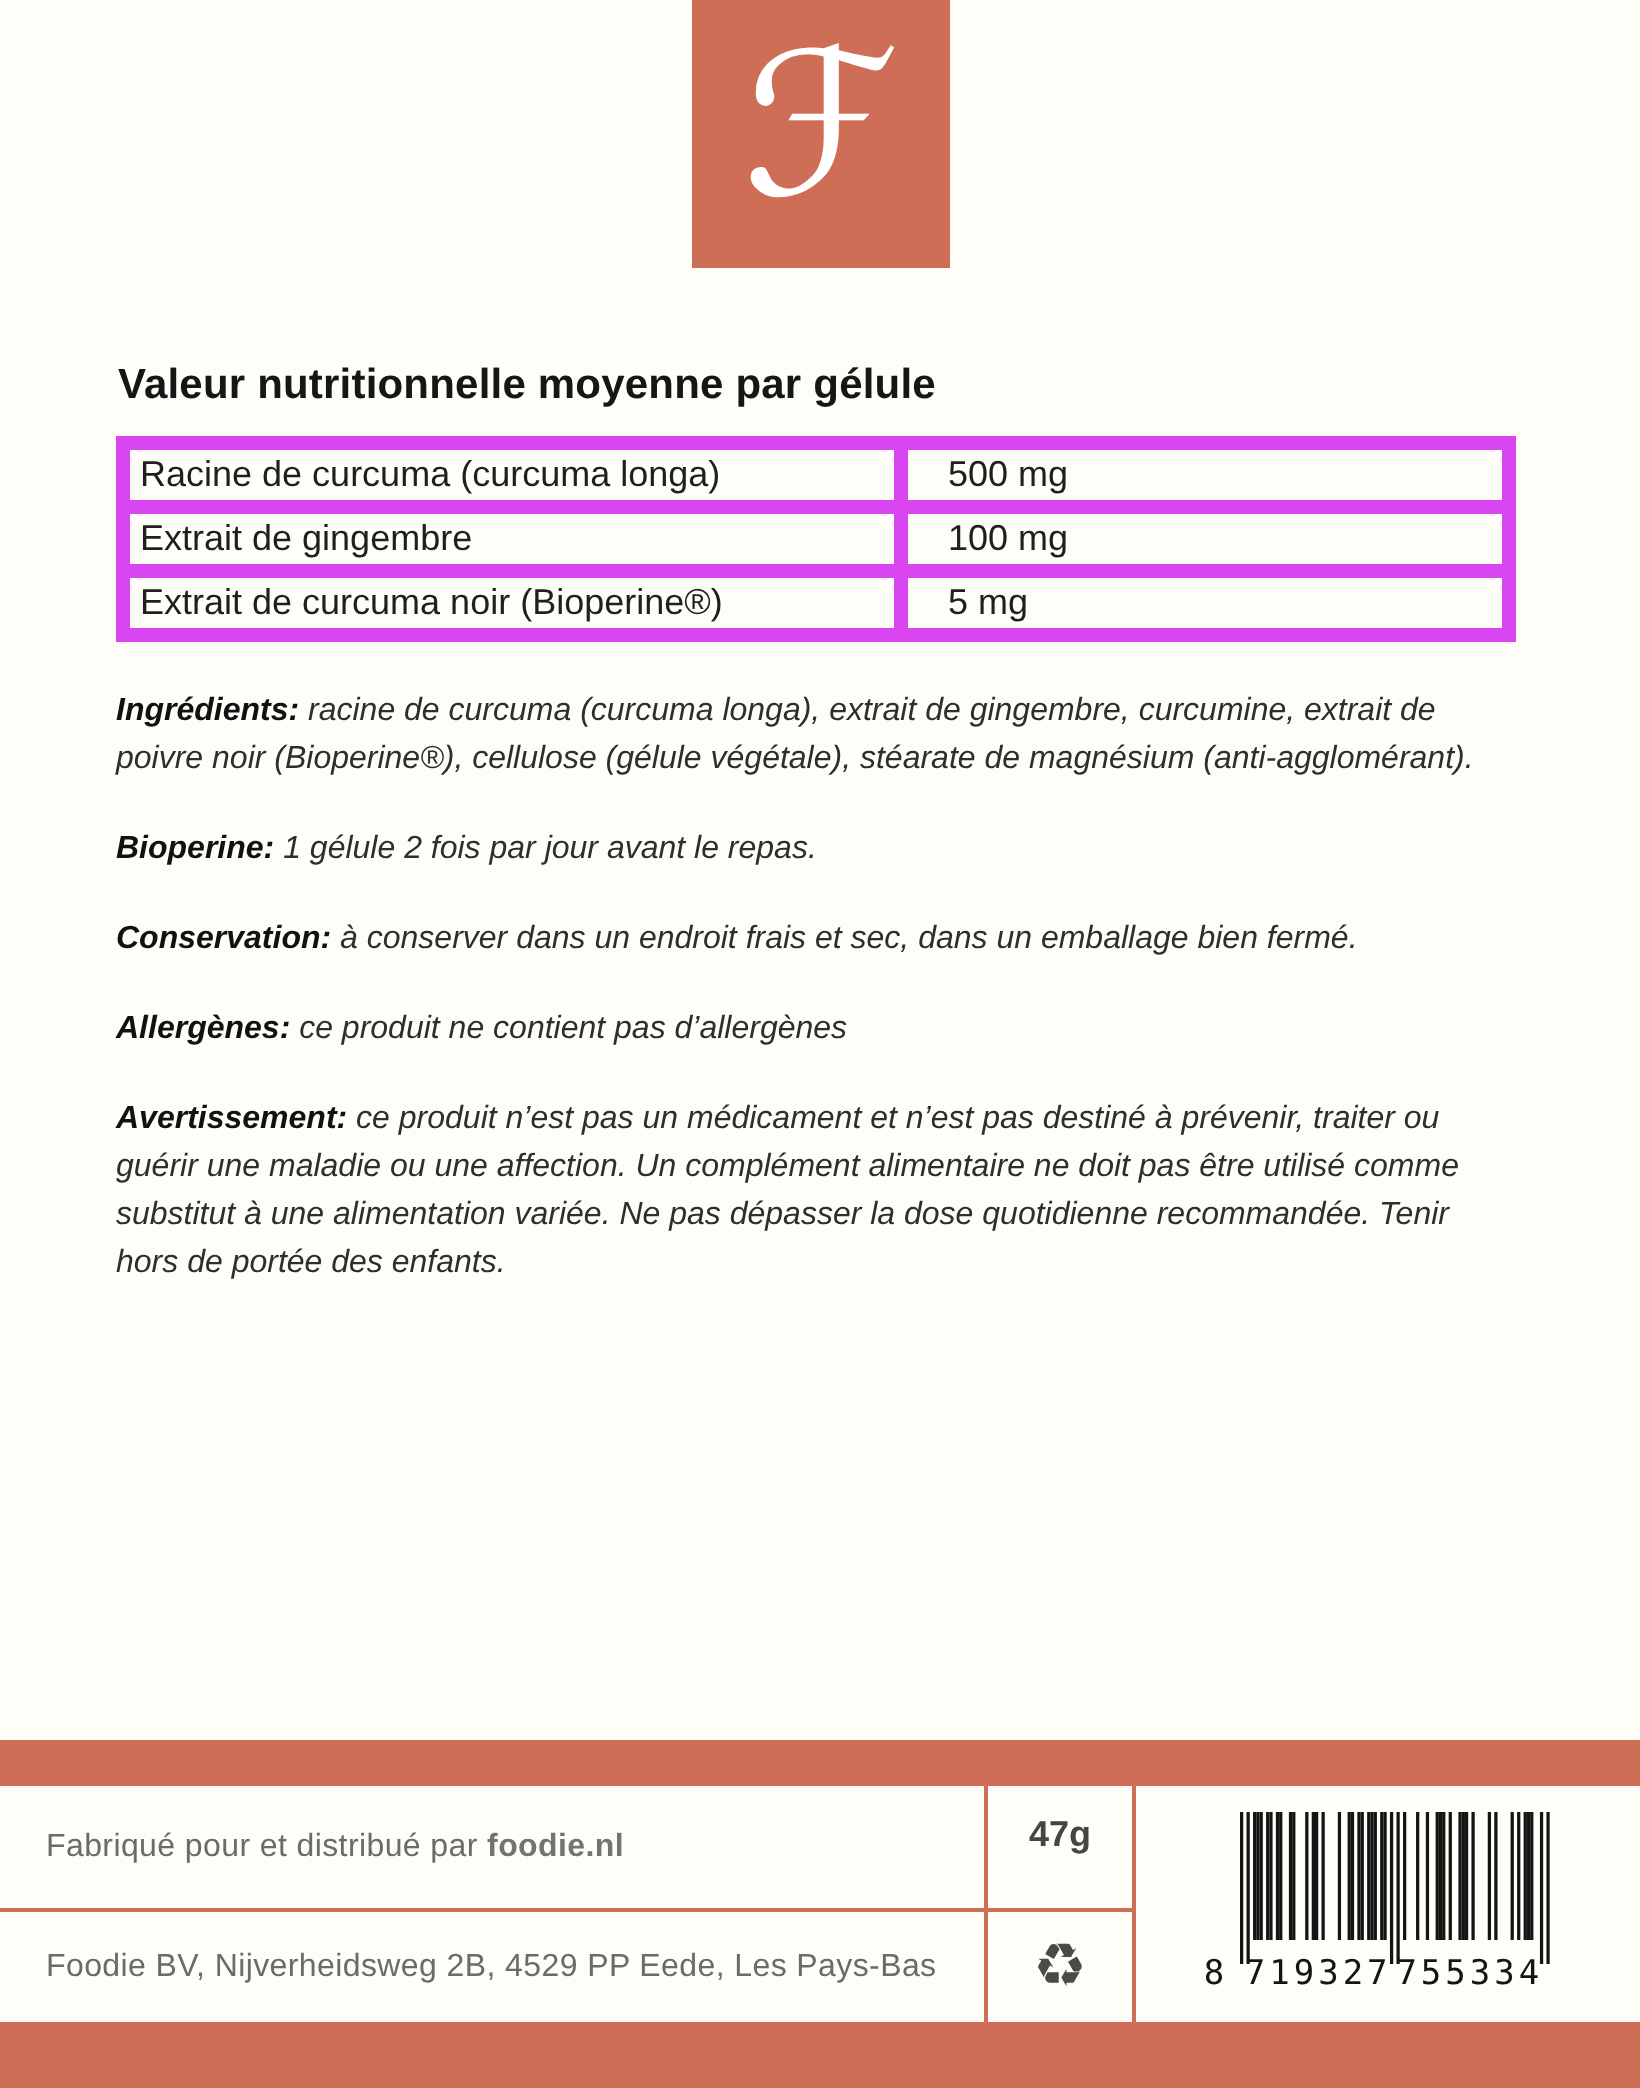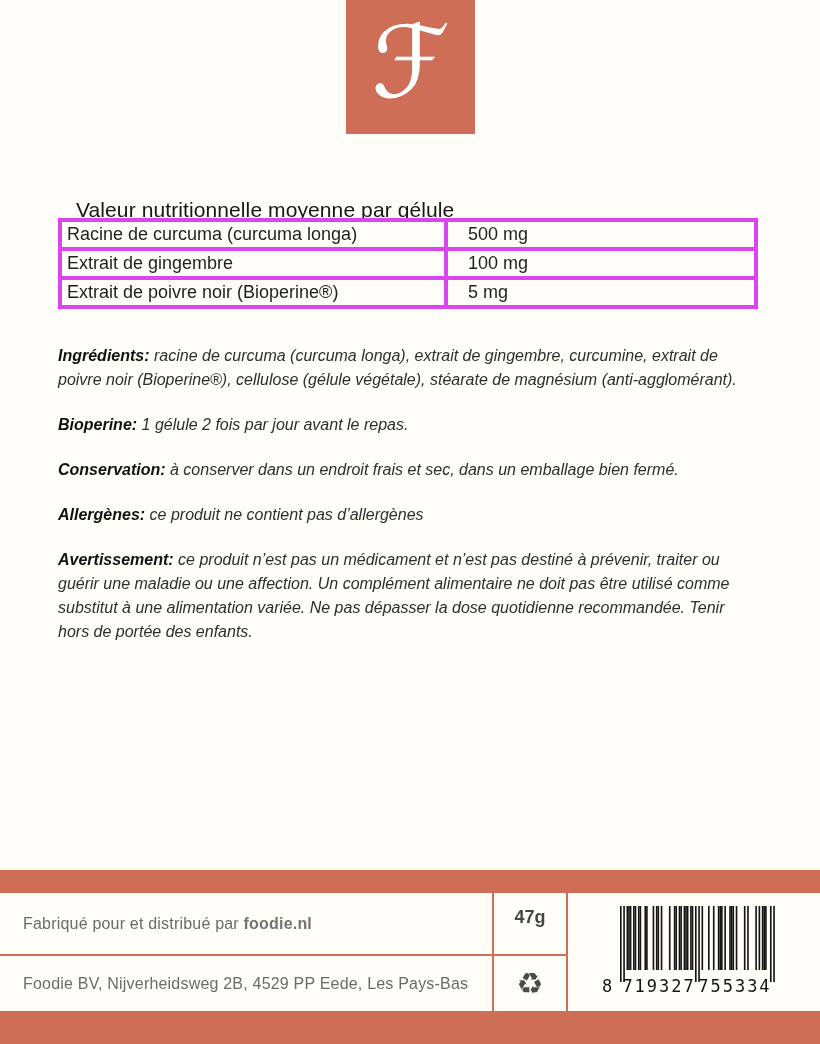--- a/index.html
+++ b/index.html
@@ -17,32 +17,32 @@
     background:#ce6e56;
     display:flex;align-items:center;justify-content:center;
   }
   .logo-glyph{
     font-family:"DejaVu Sans","DejaVu Serif",serif;
     font-size:100px;line-height:1;color:#ffffff;
     transform:translateY(-4px);
   }
   
   .title{
-    position:absolute;left:58px;top:180px;margin:18px;
-    font-size:21px;font-weight:normal;color:#161616;letter-spacing:.1px;
+    position:absolute;left:58px;top:180px;margin:1px;
+    font-size:21px;font-weight:bold;color:#161616;letter-spacing:.1px;
   }
   
   table.nutri{
     position:absolute;left:58px;top:218px;width:700px;
     border-collapse:collapse;
     border:2px solid #2a2a2a;
     font-size:18px;color:#1f1f1f;
   }
   table.nutri td{
-    border:4px solid #d946ef;
+    border:7px solid #d946ef;
     height:25px;padding:0 5px;
     white-space:nowrap;
   }
   table.nutri td.c1{width:372px;}
   table.nutri td.c2{padding-left:20px;}
   
   .sections{
     position:absolute;left:58px;top:344px;width:702px;font-style:italic;
   }
   .sections p{
@@ -84,21 +84,21 @@
     <tbody>
       <tr>
         <td class="c1">Racine de curcuma (curcuma longa)</td>
         <td class="c2">500 mg</td>
       </tr>
       <tr>
         <td class="c1">Extrait de gingembre</td>
         <td class="c2">100 mg</td>
       </tr>
       <tr>
-        <td class="c1">Extrait de poivre noir (Bioperine®)</td>
+        <td class="c1">Extrait de curcuma noir (Bioperine®)</td>
         <td class="c2">5 mg</td>
       </tr>
     </tbody>
   </table>
 
   <div class="sections">
     <p><b>Ingrédients:</b><span> racine de curcuma (curcuma longa), extrait de gingembre, curcumine, extrait de poivre noir (Bioperine®), cellulose (gélule végétale), stéarate de magnésium (anti-agglomérant).</span></p>
     <p><b>Bioperine:</b><span> 1 gélule 2 fois par jour avant le repas.</span></p>
     <p><b>Conservation:</b><span> à conserver dans un endroit frais et sec, dans un emballage bien fermé.</span></p>
     <p><b>Allergènes:</b><span> ce produit ne contient pas d’allergènes</span></p>

